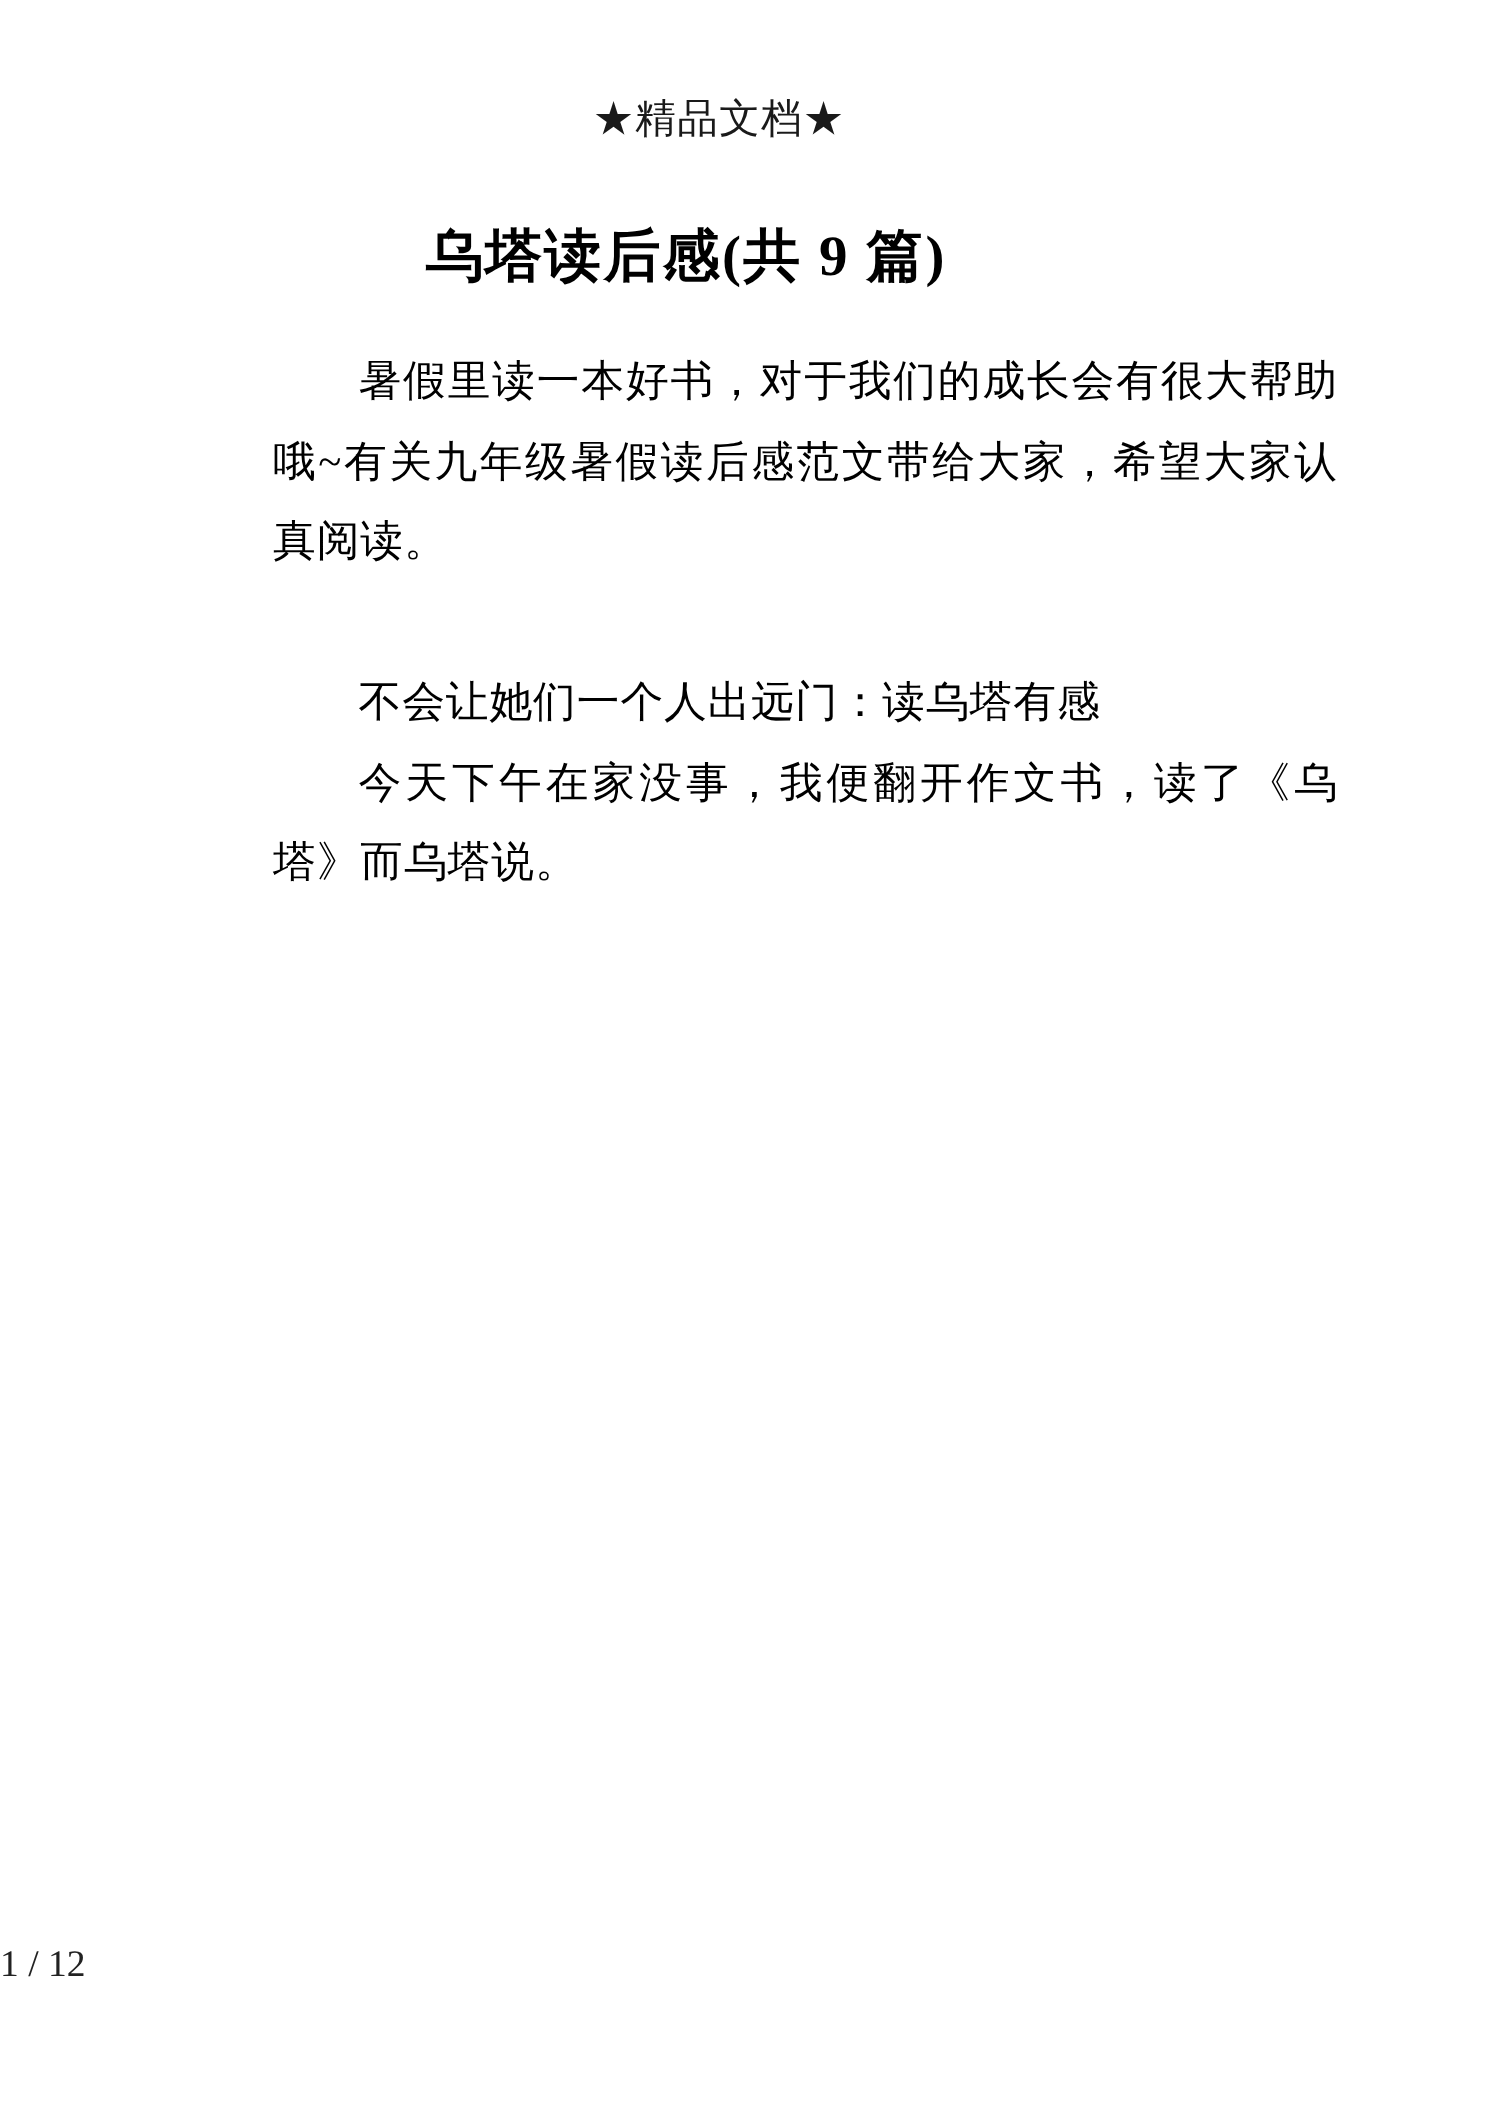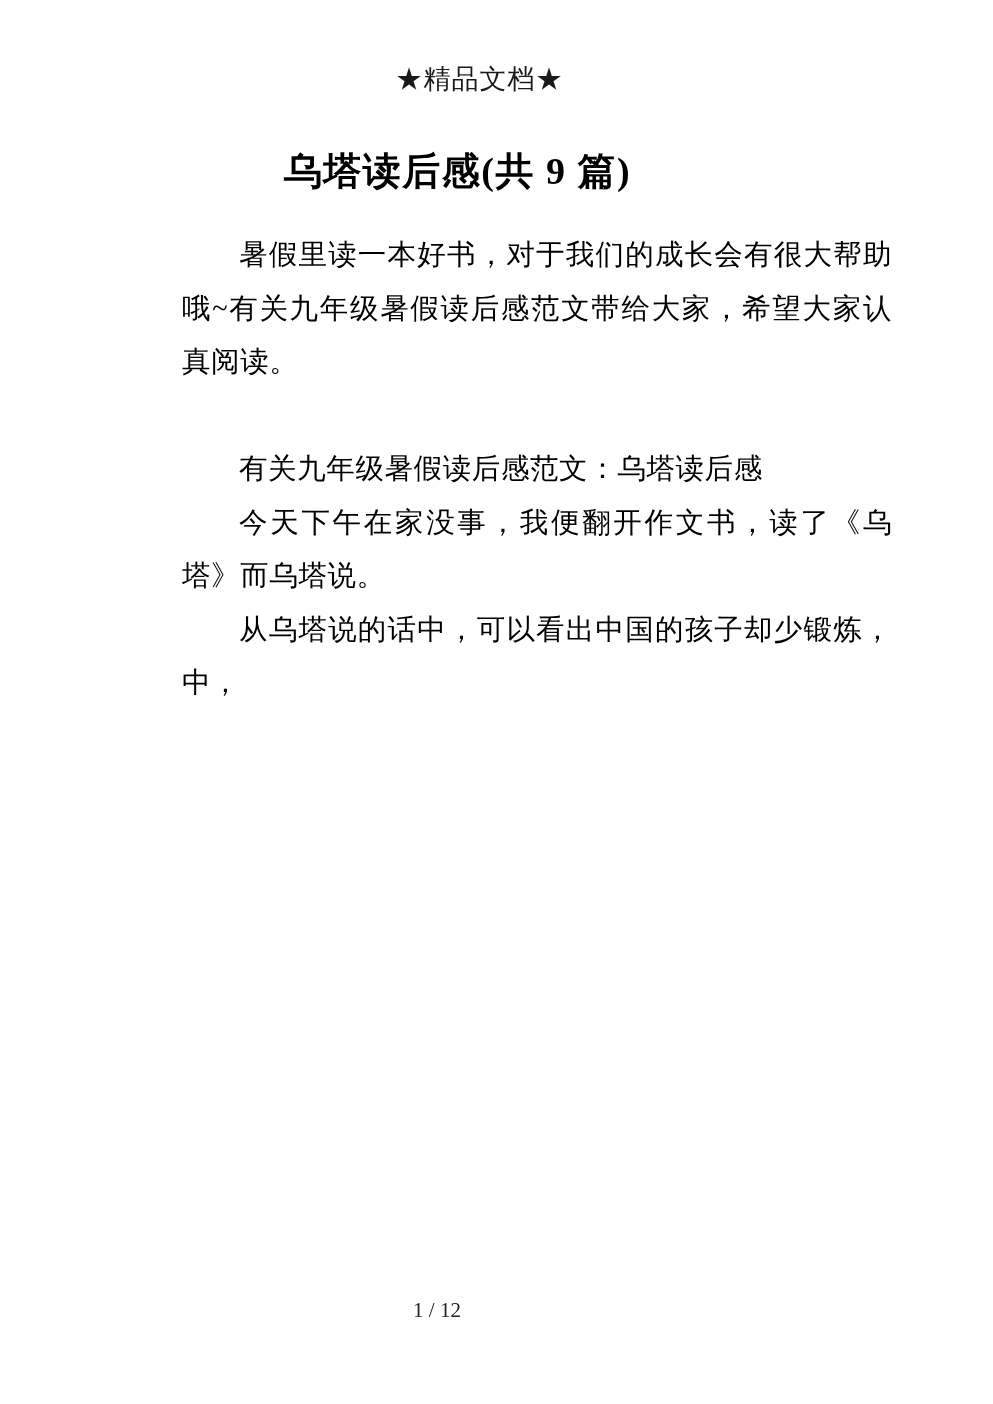--- a/index.html
+++ b/index.html
@@ -73,47 +73,46 @@
   }
 
   
   .page-footer {
     position: absolute;
     top: 1297px;
     left: 0;
     width: 984px;
     padding-right: 110px;
     box-sizing: border-box;
-    text-align: center;
-    font-size: 21px;
+    text-align: left;
+    font-size: 25px;
     line-height: 26px;
     color: #222222;
     white-space: nowrap;
   }
 </style>
 </head>
 <body>
 
 <div class="page">
 
   <div class="doc-header">★精品文档★</div>
 
   <h1 class="doc-title">乌塔读后感(共 9 篇)</h1>
 
   <div class="body-block">
 
     <p class="para indent">暑假里读一本好书，对于我们的成长会有很大帮助哦~有关九年级暑假读后感范文带给大家，希望大家认真阅读。</p>
 
     <div class="spacer-line"></div>
 
-    <p class="para indent">有关九年级暑假读后感范文：乌塔读后感</p>
+    <p class="para indent">不会让她们一个人出远门：读乌塔有感</p>
 
     <p class="para indent">今天下午在家没事，我便翻开作文书，读了《乌塔》而乌塔说。</p>
 
 
 
-    <p class="para indent">从乌塔说的话中，可以看出中国的孩子却少锻炼，中，</p>
 
   </div>
 
   <div class="page-footer">1 / 12</div>
 
 </div>
 
 </body></html>

